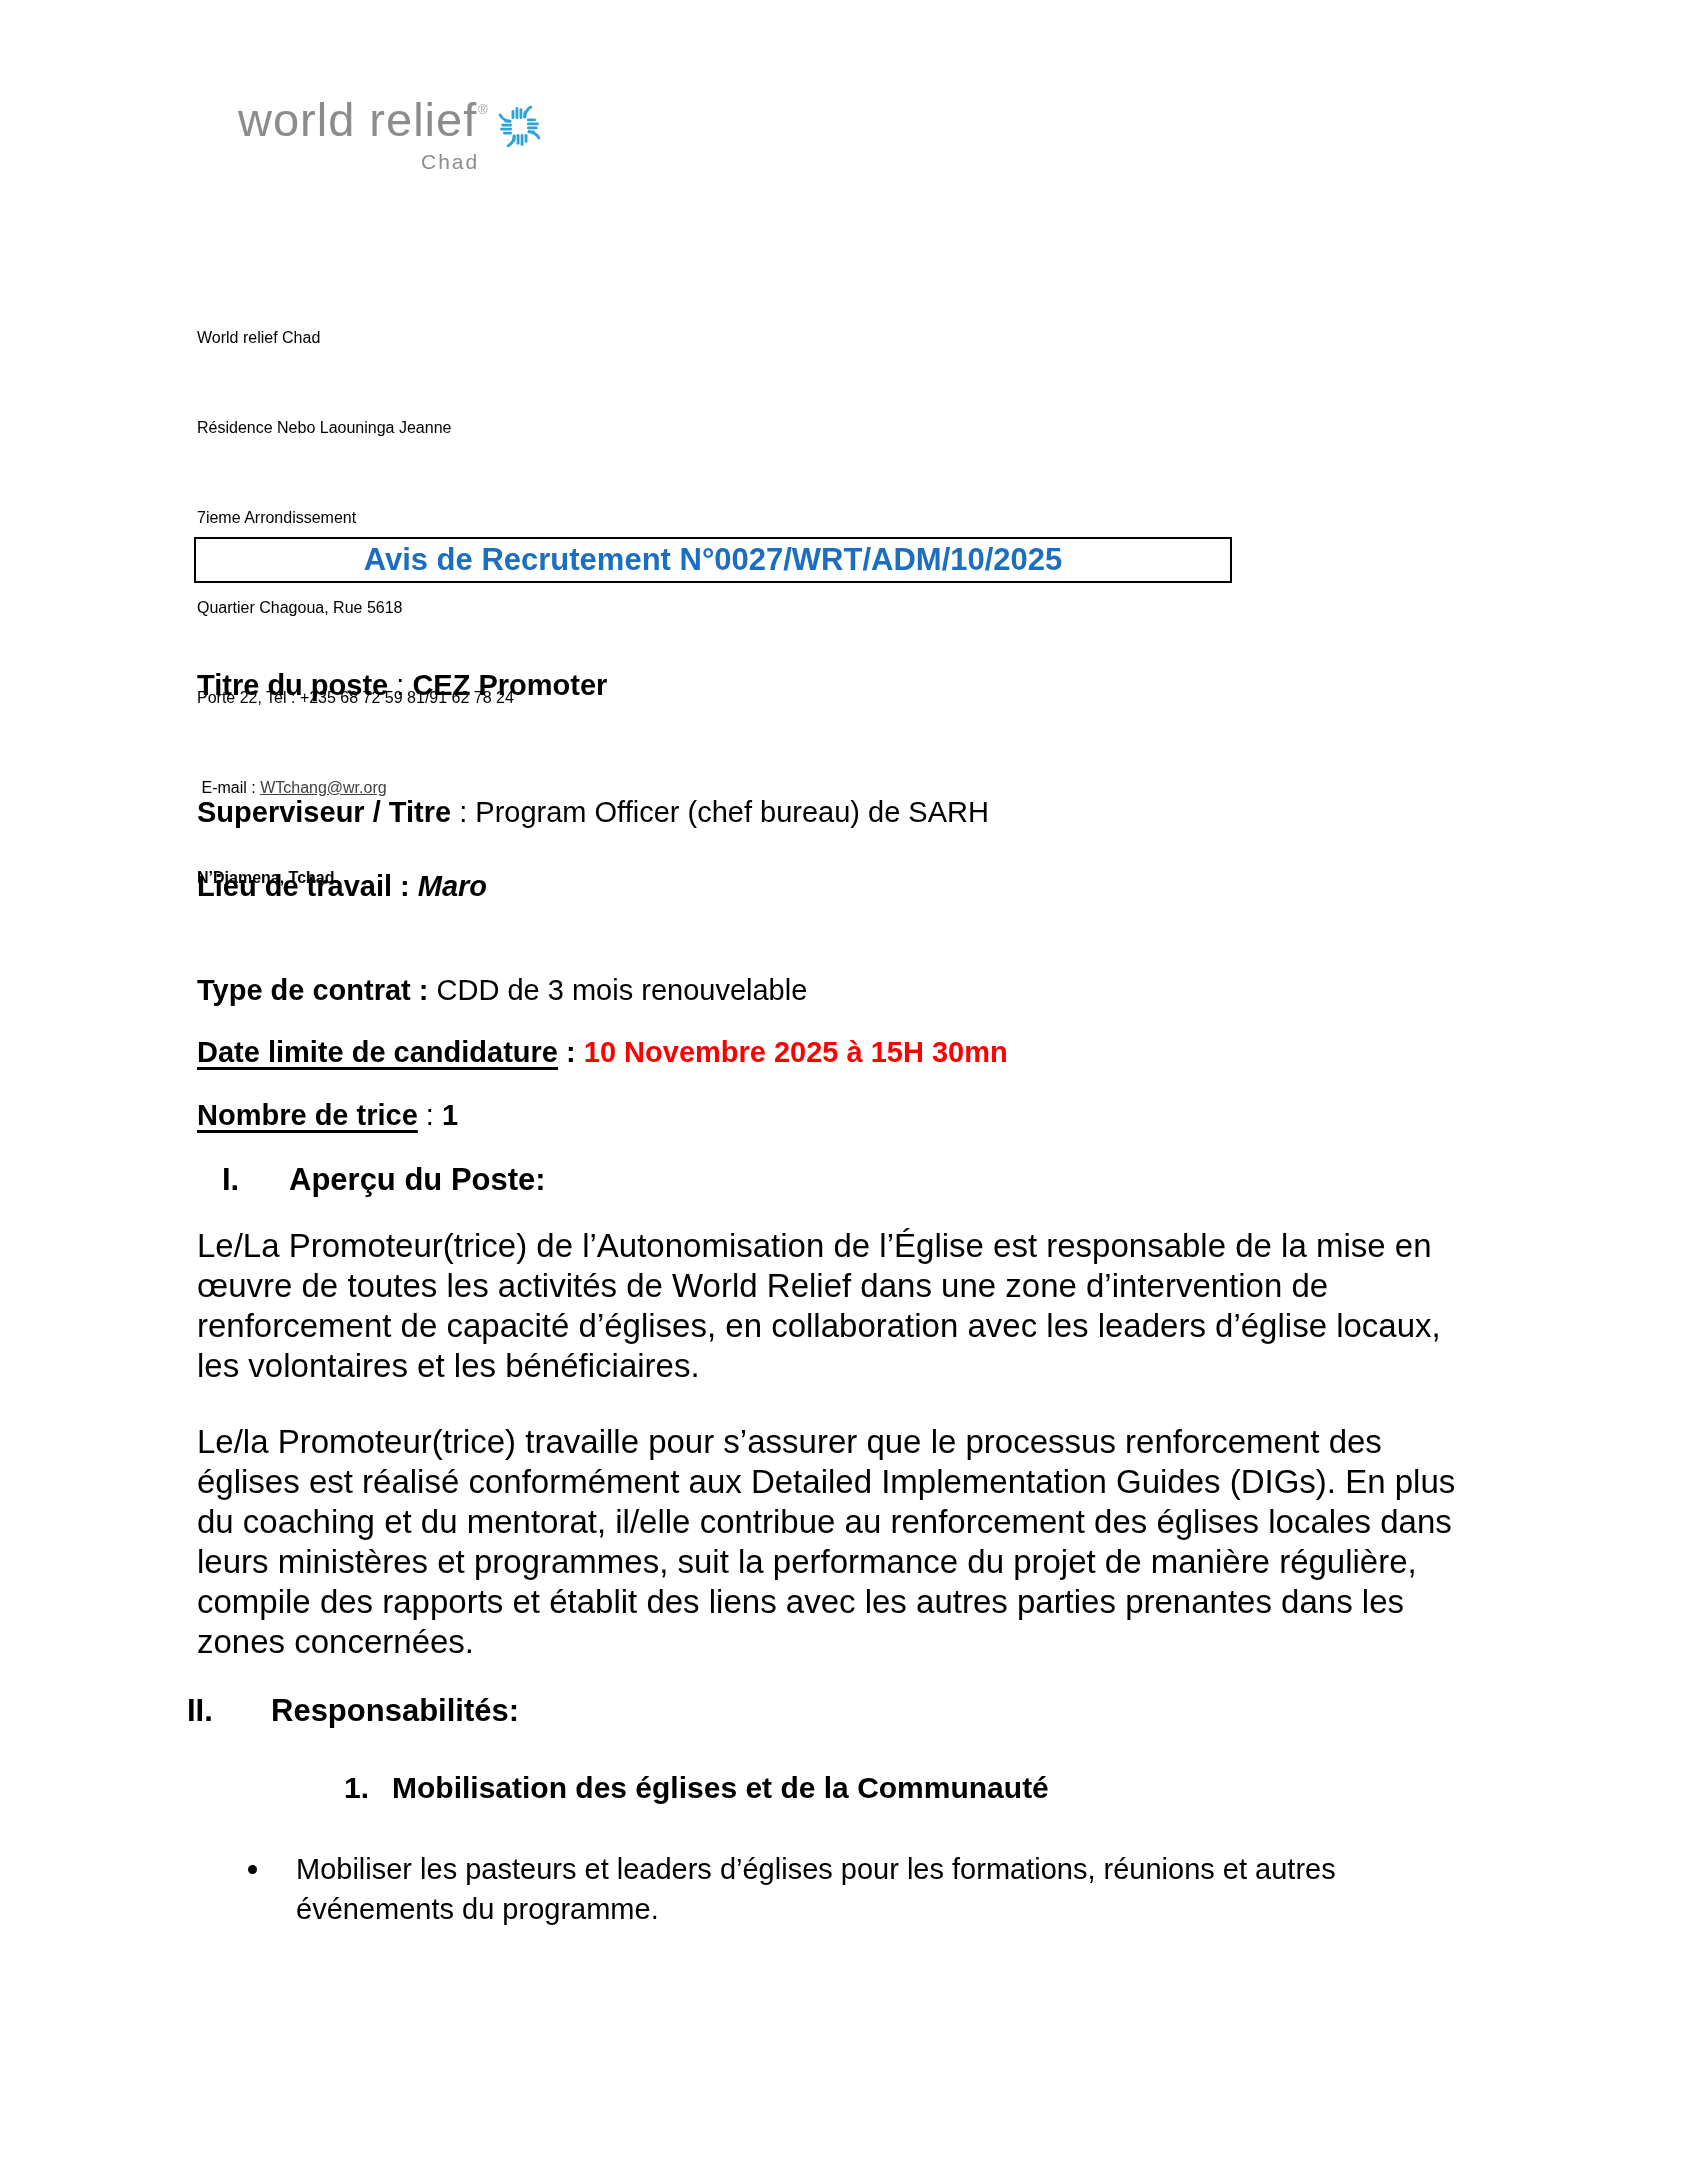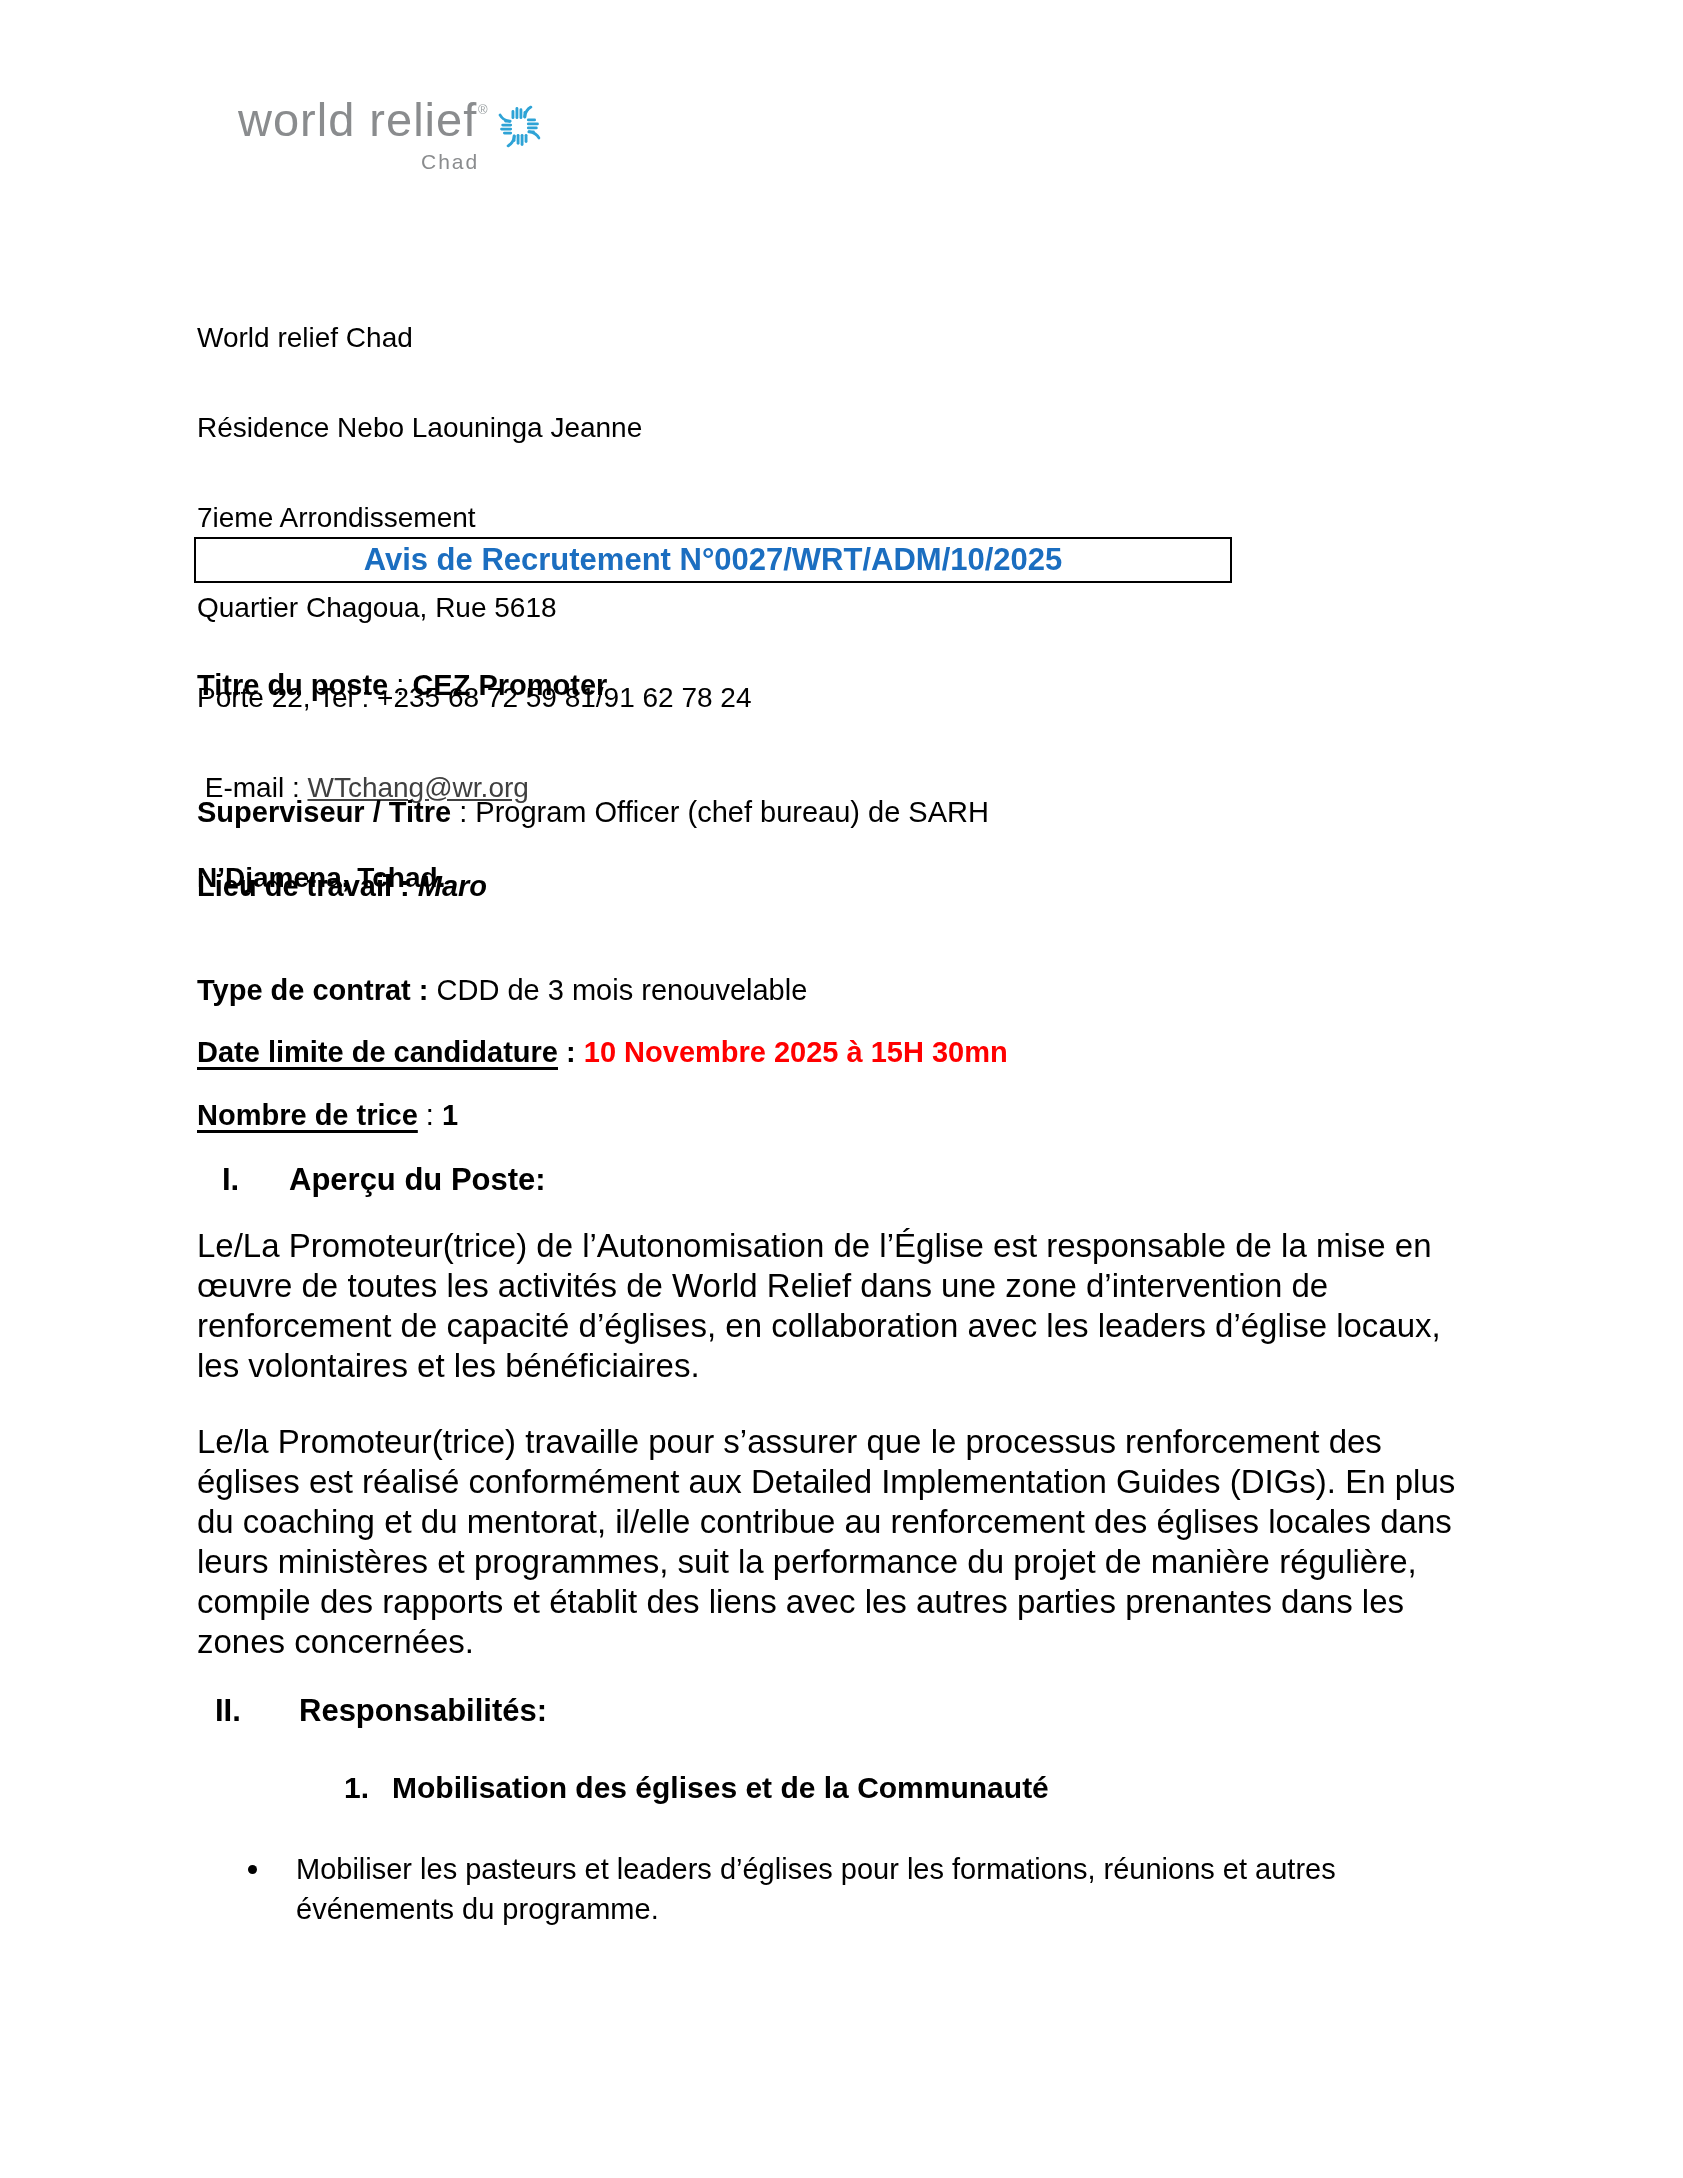--- a/index.html
+++ b/index.html
@@ -24,21 +24,21 @@
     font-size:13px;color:#9aa0a2;
   }
   .logo-chad{
     position:absolute;left:183px;top:56px;
     font-size:21px;letter-spacing:2px;color:#8a8c8e;white-space:pre;
   }
   .logo-icon{position:absolute;left:253px;top:4px;}
   
   .addr{
     position:absolute;left:197px;top:263px;
-    font-size:28px;line-height:30px;white-space:pre-wrap;
+    font-size:16px;line-height:30px;white-space:pre-wrap;
   }
   .addr a{color:#404040;}
   .addr .city{font-weight:bold;}
   
   .banner{
     position:absolute;left:194px;top:537px;width:1038px;height:46px;
     border:2px solid #000;box-sizing:border-box;
     display:flex;align-items:center;justify-content:center;
   }
   .banner span{
@@ -55,21 +55,21 @@
   .red{color:#ff0000;font-weight:bold;}
   .dept-gap{display:inline-block;width:87px;}
   
   .sect{
     position:absolute;font-size:31px;font-weight:bold;line-height:40px;
     display:flex;white-space:pre;
   }
   .sect .num{display:inline-block;}
   .h1{left:222px;top:1160px;}
   .h1 .num{width:67px;}
-  .h2{left:215px;top:1691px;}
+  .h2{left:187px;top:1691px;}
   .h2 .num{width:84px;}
   .sub1{left:344px;top:1768px;font-size:30px;}
   .sub1 .num{width:48px;}
   
   .para{
     position:absolute;left:197px;width:1282px;
     font-size:33px;line-height:40px;text-align:left;
   }
   .p1{top:1226px;}
   .p2{top:1422px;}

